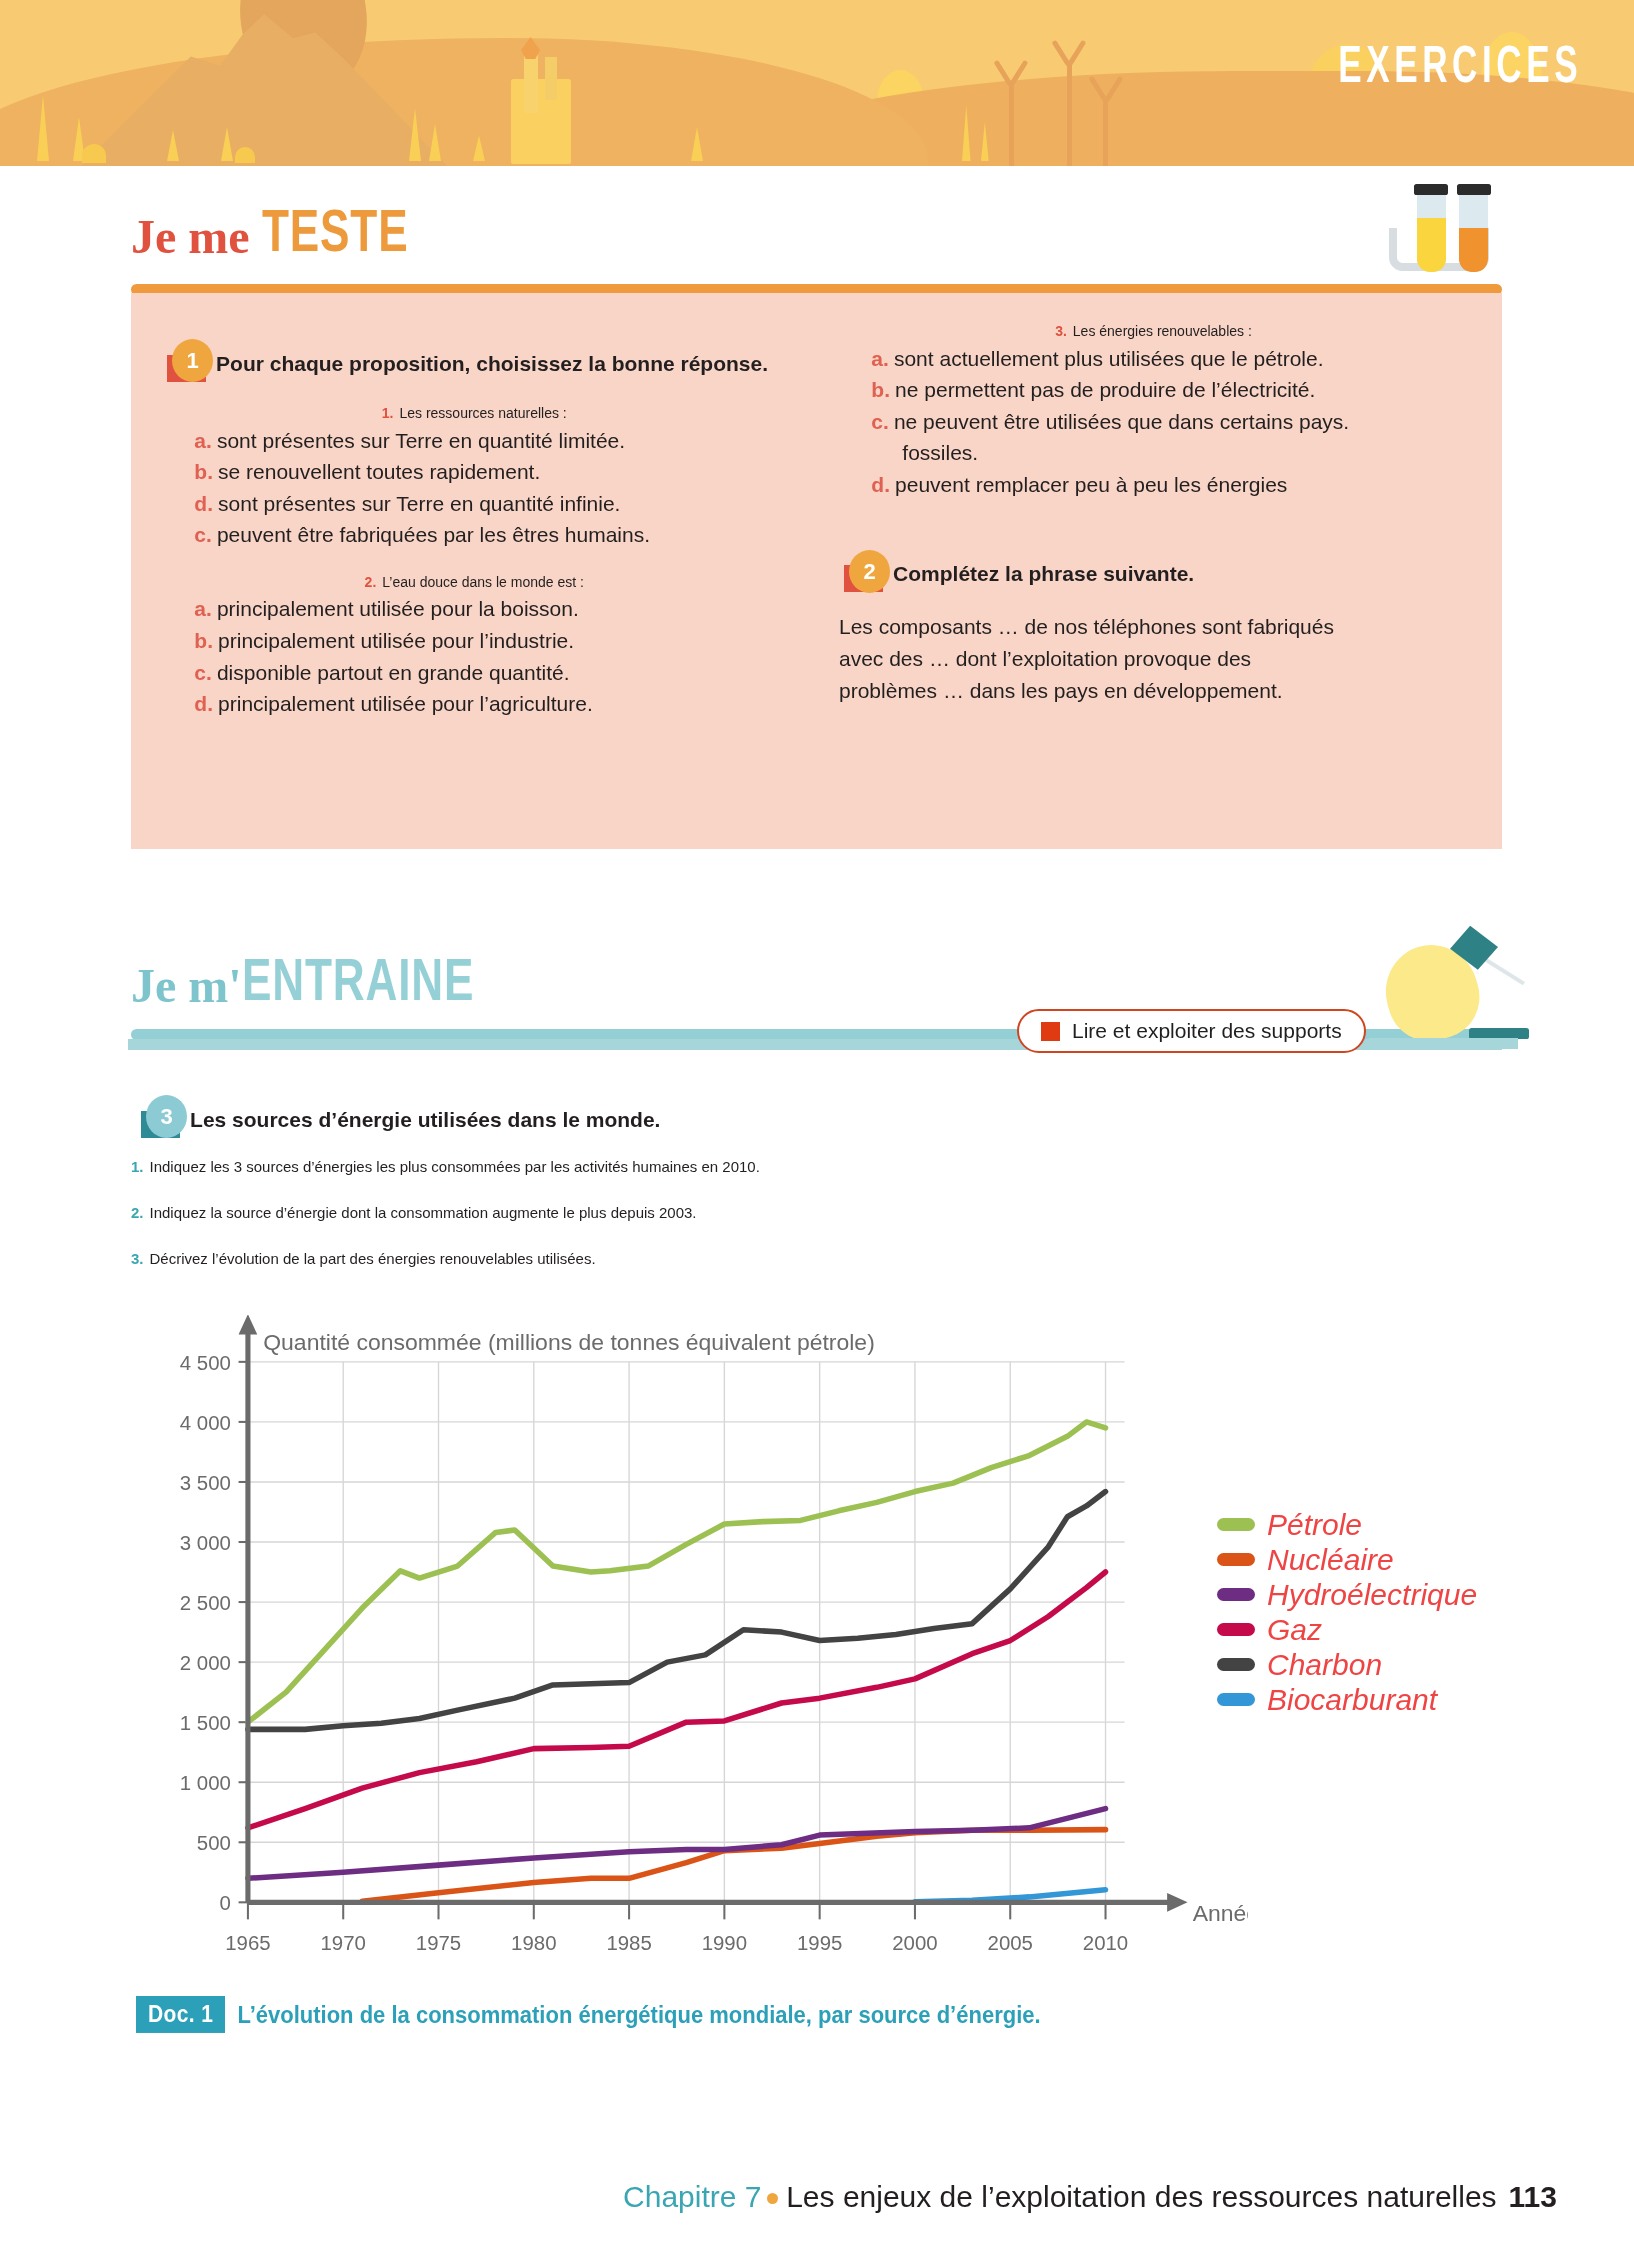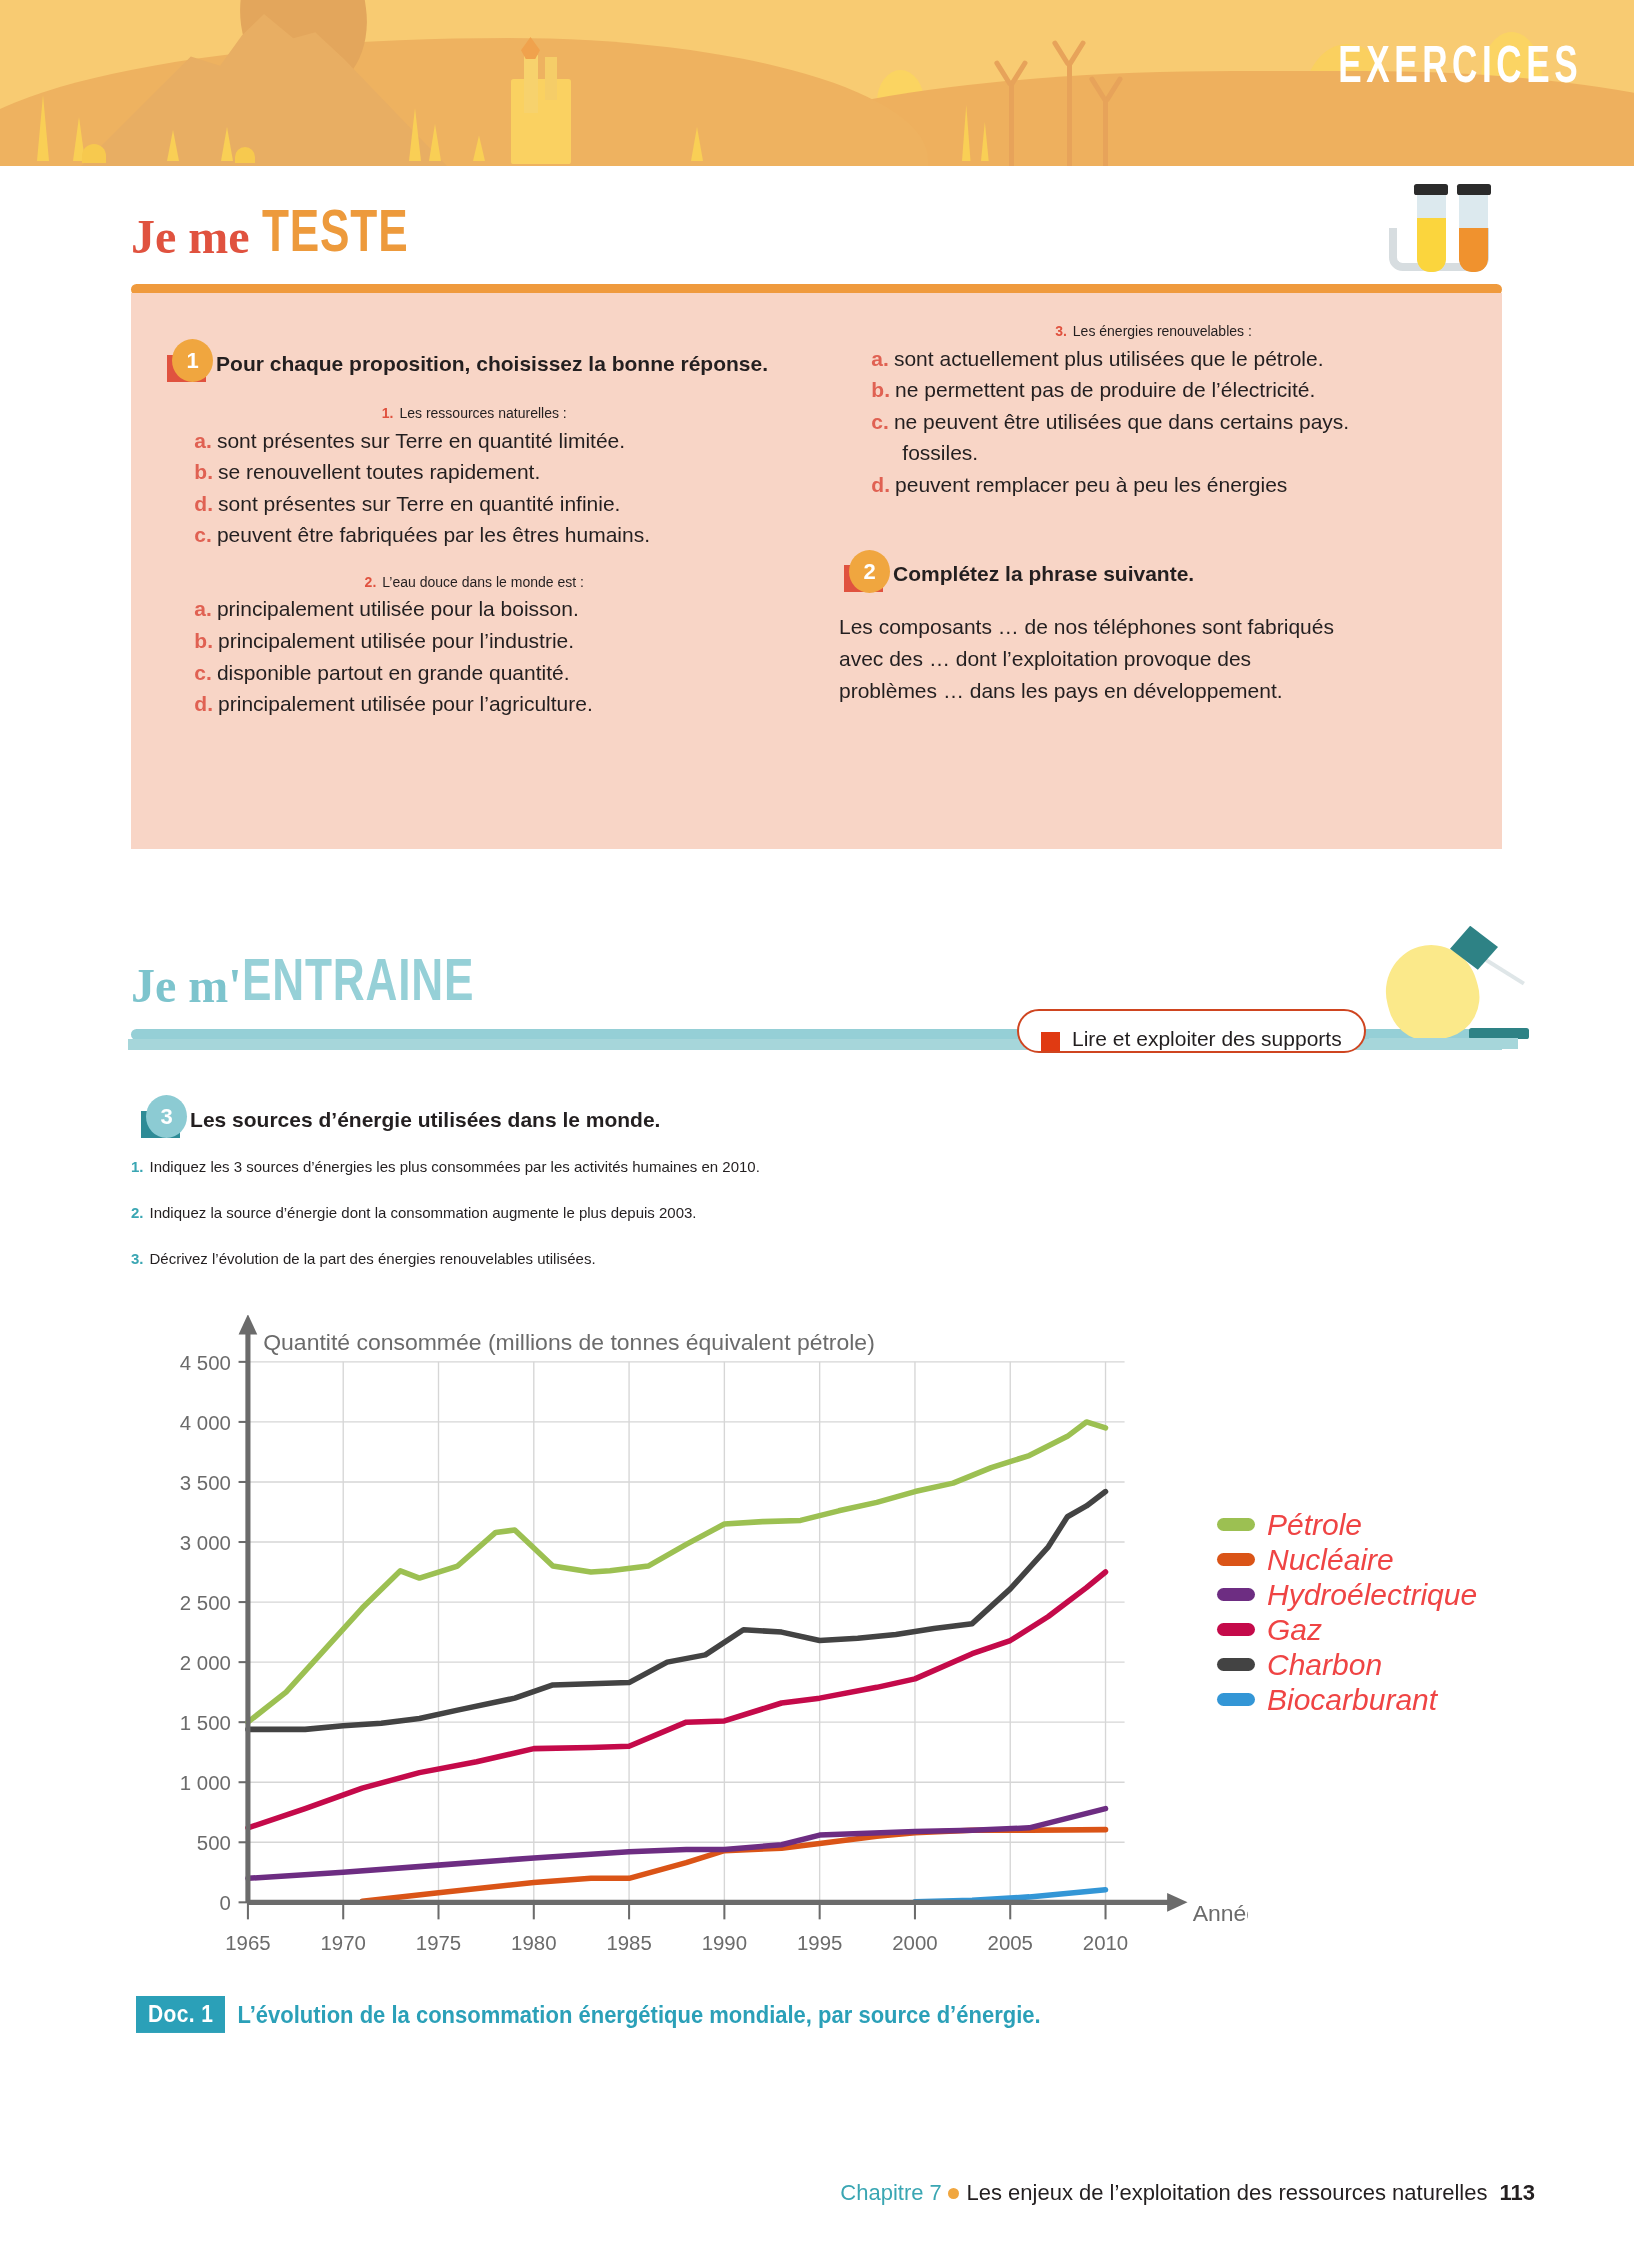--- a/index.html
+++ b/index.html
@@ -178,21 +178,21 @@
   .q-stem .num { color:#e0523f; font-weight:700; margin-right:6px; }
   .q-opt   { font-size:21px; line-height:1.46; margin:0 0 0.9px 34px; text-indent:-1.7px; }
   .q-opt .ltr { color:#e06152; font-weight:700; margin-right:5.1px; }
   .q-fill  { font-size:21px; line-height:1.52; margin:0; }
 
   
   #competence {
     position:absolute; left:1017px; top:1009px;
     height:44px; padding:0 22px;
     background:#ffffff; border:2.6px solid #cf4520; border-radius:22px;
-    display:flex; align-items:flex-end; gap:12px;
+    display:flex; align-items:center; gap:12px;
     font-size:21px; color:#231f20; white-space:nowrap;
   }
   #competence .sq { width:19px; height:19px; background:#e03a12; display:inline-block; }
 
   
   #ex3-title {
     position:absolute; left:136px; top:1097px;
     font-size:21px; font-weight:700; color:#231f20; white-space:nowrap;
   }
   .ex3-q {
@@ -227,22 +227,22 @@
   #doc-caption .txt {
     color:#2ba0b8; font-size:22px; font-weight:700;
     font-family:"Liberation Sans Narrow","Liberation Sans", sans-serif;
     transform:scaleY(1.12) ; transform-origin:left center;
     white-space:nowrap;
   }
 
   
   #footer {
     position:absolute; left:0; top:2180px; width:1635px;
-    text-align:right; padding-right:100px;
-    font-size:22px; color:#231f20; white-space:nowrap;
+    text-align:right; padding-right:78px;
+    font-size:30px; color:#231f20; white-space:nowrap;
   }
   #footer .chap  { color:#3aa6b3; }
   #footer .dot   { display:inline-block; width:11px; height:11px; border-radius:50%;
                    background:#f0a63f; margin:0 7.7px 1.7px 6px; vertical-align:middle; }
   #footer .pg    { font-weight:700; margin-left:12px; }
 </style>
 </head>
 <body>
 
 <div class="banner">

